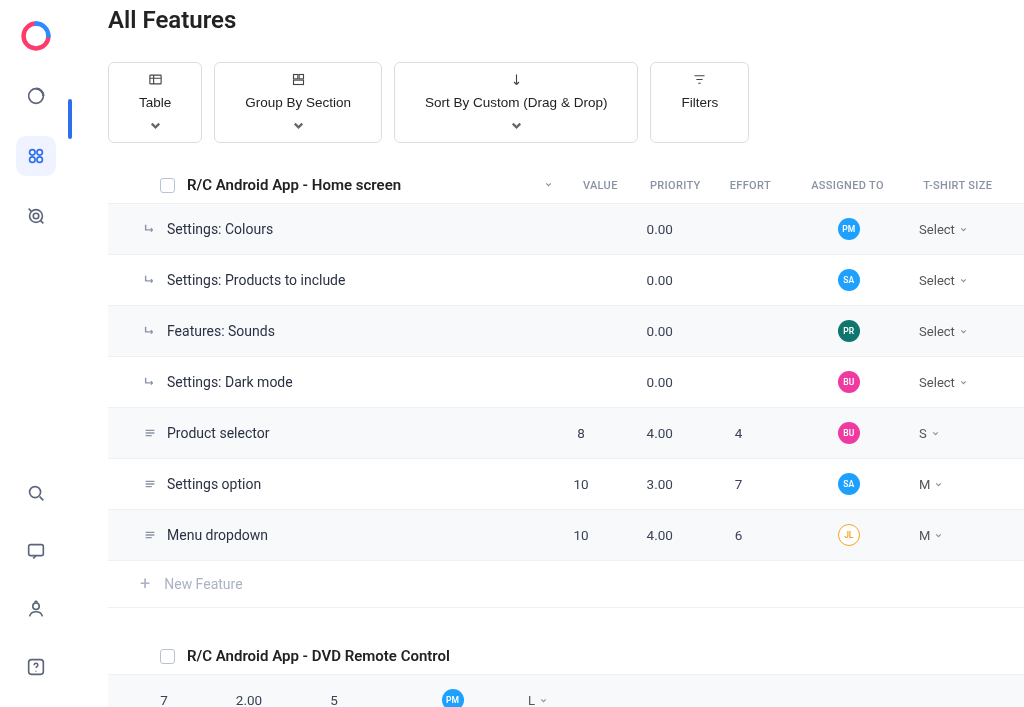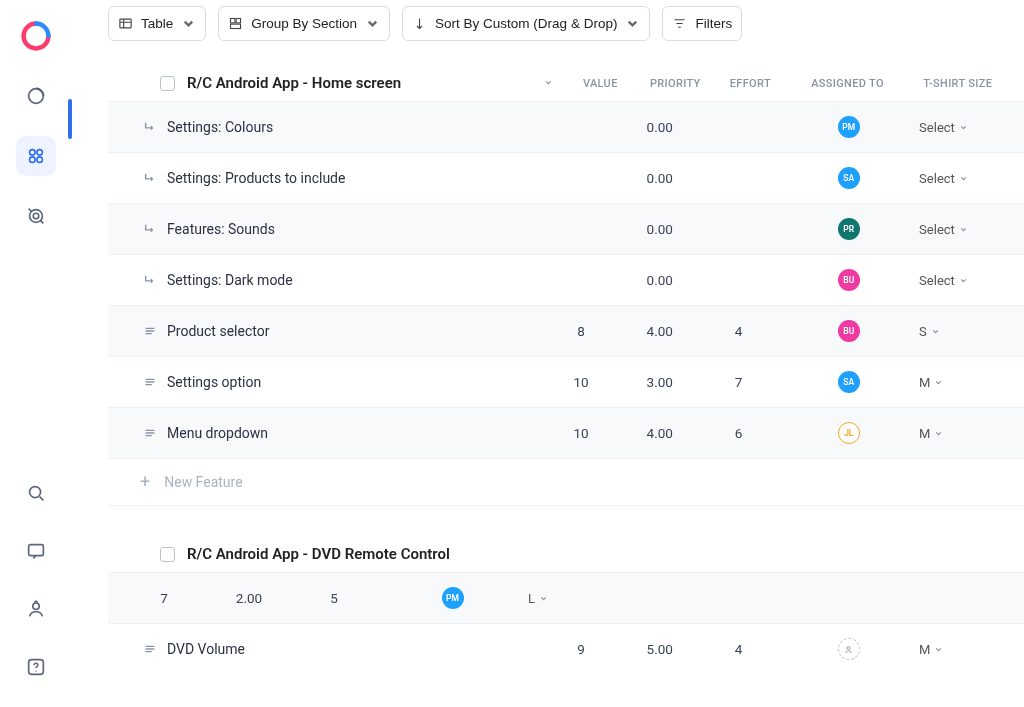--- a/index.html
+++ b/index.html
@@ -10,21 +10,21 @@
     .sidebar .bottom { margin-top: auto; display: flex; flex-direction: column; align-items: center; gap: 18px; padding-bottom: 20px; }
     .nav-icon { width: 40px; height: 40px; display: flex; align-items: center; justify-content: center; border-radius: 10px; cursor: pointer; position: relative; }
     .nav-icon.active { background: #eef3ff; }
     .nav-icon svg { width: 22px; height: 22px; stroke: #5b667a; fill: none; stroke-width: 1.8; }
     .nav-icon.active svg { stroke: #2f6fed; }
     .logo-icon svg { width: 32px; height: 32px; fill: none; stroke: none; }
     .active-bar { position: absolute; left: 68px; top: 99px; width: 4px; height: 40px; background: #2f6fed; border-radius: 2px; }
     .main { flex: 1; padding-left: 36px; padding-top: 6px; overflow-y: auto; }
     .page-title { font-size: 24px; font-weight: 600; color: #222; margin-bottom: 28px; }
     .toolbar { display: flex; gap: 12px; margin-bottom: 24px; }
-    .tbtn { display: inline-flex; align-items: center; gap: 8px; border: 1px solid #ddd; background: #fff; border-radius: 6px; padding: 9px 9px; font-size: 13.5px; cursor: pointer; color: #222; }
+    .tbtn { display: inline-flex; align-items: center; gap: 8px; border: 1px solid #ddd; background: #fff; border-radius: 6px; padding: 9px 30px; font-size: 13.5px; cursor: pointer; color: #222; flex-direction: column; }
     .tbtn svg { width: 15px; height: 15px; stroke: #444; fill: none; stroke-width: 1.8; }
     .chev-down { width: 9px; height: 9px; }
     .group-head { display: flex; align-items: center; padding: 0 16px; height: 36px; font-size: 11px; color: #8a93a5; text-transform: uppercase; letter-spacing: 0.03em; }
     .group-head .h-name { display: flex; align-items: center; gap: 12px; flex: 0 0 420px; color: #222; font-size: 15px; text-transform: none; letter-spacing: 0; font-weight: 600; padding-left: 36px; }
     .group-head .h-name .chk { width: 15px; height: 15px; border: 1.5px solid #b9c2d4; border-radius: 3px; }
     .group-head .gh-chev { margin-left: auto; margin-right: 12px; }
     .col { text-align: center; font-weight: 500; }
     .col.value { width: 80px; }
     .col.priority { width: 90px; }
     .col.effort { width: 80px; }
@@ -108,20 +108,21 @@
         <svg viewBox="0 0 24 24">
             <rect x="4" y="4" width="16" height="16" rx="3"></rect>
             <path d="M10 10c0-1.2 1-2 2-2s2 .8 2 2c0 1.5-2 1.5-2 3" stroke-width="1.6"></path>
             <circle cx="12" cy="16.5" r="0.6" fill="#5b667a" stroke="none"></circle>
           </svg>
       </div>
     </div>
   </div>
 
   <div class="main">
+    <h1 class="page-title">All Features</h1>
 
     <div class="toolbar">
       <button class="tbtn">
         <svg viewBox="0 0 24 24">
             <rect x="3" y="5" width="18" height="14" rx="1"></rect>
             <path d="M3 10h18M9 5v14"></path>
           </svg>
         <span>Table</span>
         <svg class="chev-down" viewBox="0 0 12 12">
             <path d="M3 4.5l3 3 3-3" stroke="#666"></path>

